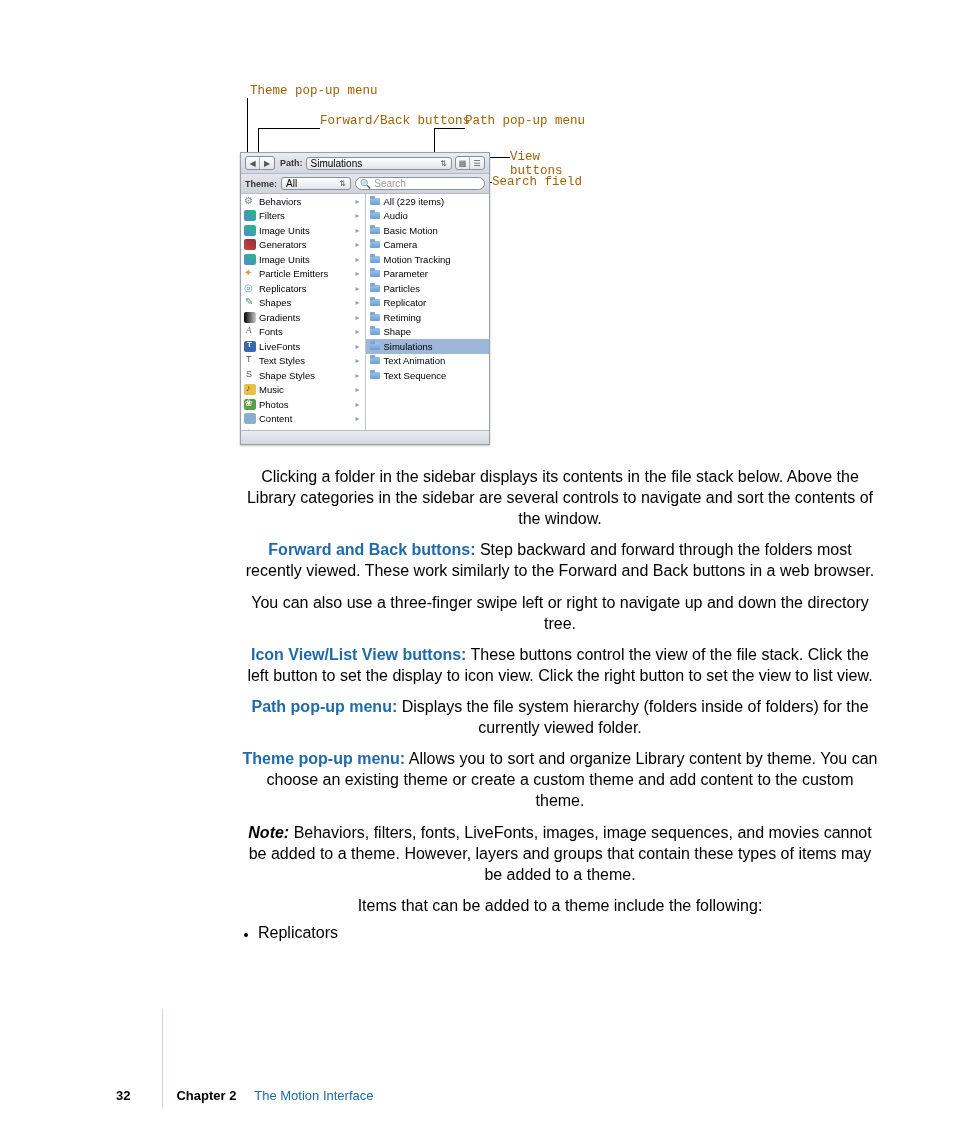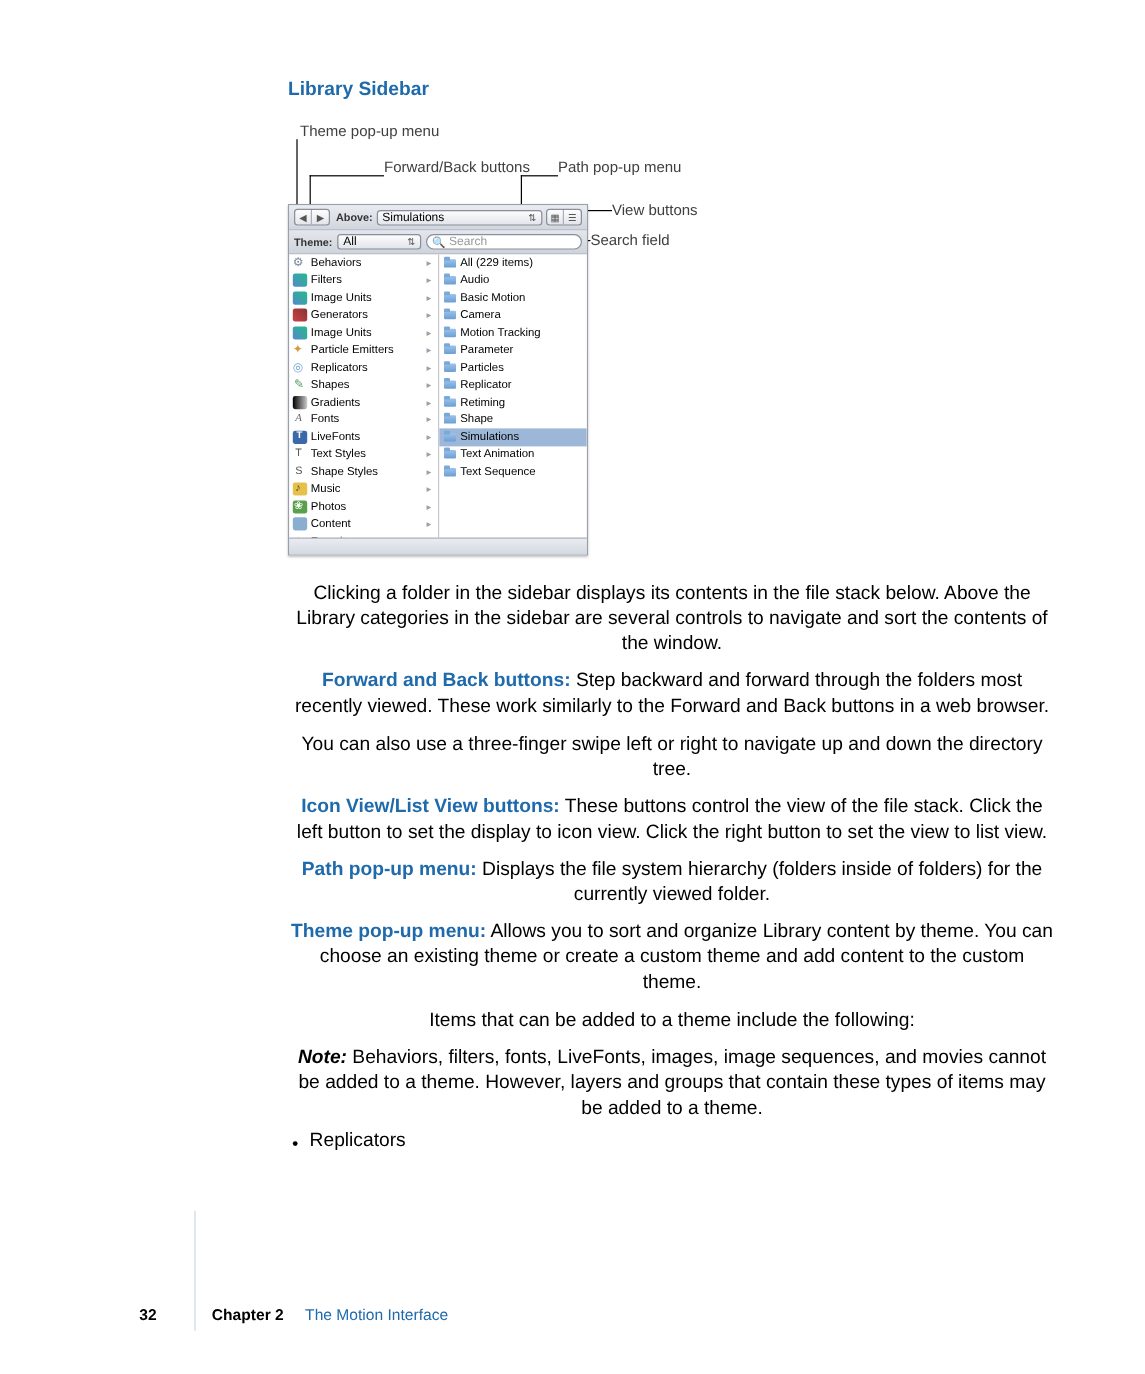--- a/index.html
+++ b/index.html
@@ -34,21 +34,22 @@
   }
   .figure {
     position: relative;
     width: 355px;
     height: 360px;
     margin: 18px 0 22px 0;
   }
   .callout {
     position: absolute;
     font-size: 12.5px;
-    color: #404040;
+    color: #a16207;
+    font-family: Liberation Mono, monospace;
   }
   .callout .line {
     position: absolute;
     background: #000;
   }
   
   .ui-panel {
     position: absolute;
     left: 0;
     top: 68px;
@@ -249,21 +250,20 @@
     background: #c9d6e6;
   }
 </style>
 </head>
 <body>
 
 <div class="page">
 
   <div class="content">
 
-    <div class="section-heading">Library Sidebar</div>
 
     <div class="figure">
 
       <div class="callout" style="left:10px; top:0;">
         <span>Theme pop-up menu</span>
         <div class="line" style="left:-3px; top:14px; width:1px; height:78px;"></div>
       </div>
       <div class="callout" style="left:80px; top:30px;">
         <span>Forward/Back buttons</span>
         <div class="line" style="left:-62px; top:14px; width:1px; height:30px;"></div>
@@ -282,21 +282,21 @@
         <span>Search field</span>
         <div class="line" style="left:-20px; top:7px; width:20px; height:1px;"></div>
       </div>
 
       <div class="ui-panel">
         <div class="ui-row1">
           <div class="navbtns">
             <span>◀</span>
             <span>▶</span>
           </div>
-          <span class="pathlabel">Above:</span>
+          <span class="pathlabel">Path:</span>
           <div class="pathmenu">
             <span>Simulations</span>
             <span class="arr">⇅</span>
           </div>
           <div class="viewbtns">
             <span>▦</span>
             <span>☰</span>
           </div>
         </div>
         <div class="ui-row2">
@@ -470,25 +470,25 @@
     </div>
 
     <div class="para body-para">
       <span class="term">Path pop-up menu:</span><span>  Displays the file system hierarchy (folders inside of folders) for the currently viewed folder.</span>
     </div>
 
     <div class="para body-para">
       <span class="term">Theme pop-up menu:</span><span>  Allows you to sort and organize Library content by theme. You can choose an existing theme or create a custom theme and add content to the custom theme.</span>
     </div>
 
-    <div class="para body-para">Items that can be added to a theme include the following:</div>
-
     <div class="para body-para">
       <span class="note-label">Note:</span><span>  Behaviors, filters, fonts, LiveFonts, images, image sequences, and movies cannot be added to a theme. However, layers and groups that contain these types of items may be added to a theme.</span>
     </div>
+
+    <div class="para body-para">Items that can be added to a theme include the following:</div>
 
     <div class="bullet-row">
       <div class="dot"></div>
       <span>Replicators</span>
     </div>
 
   </div>
 
   <div class="footer-rule"></div>
   <div class="footer">

